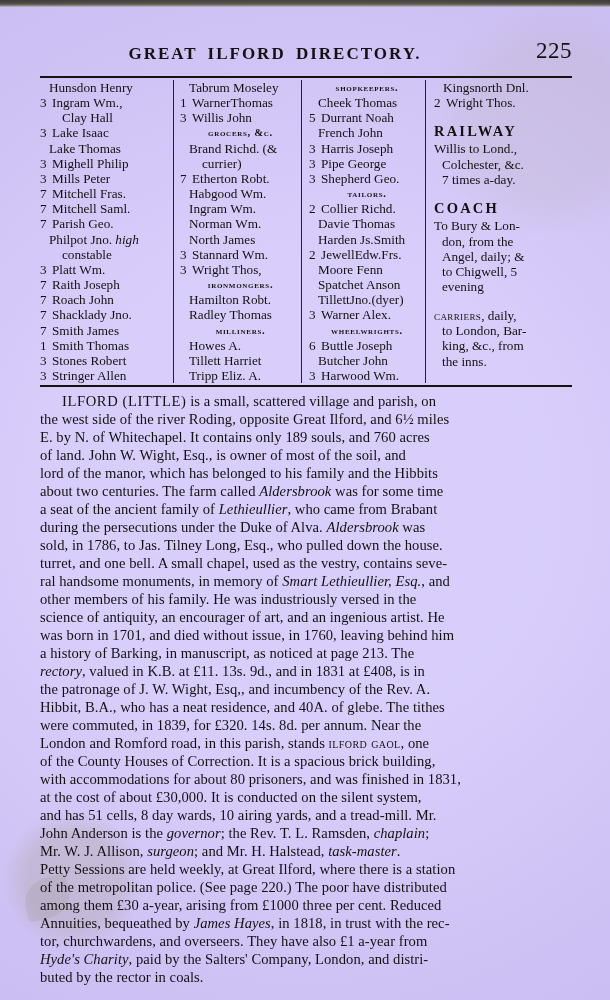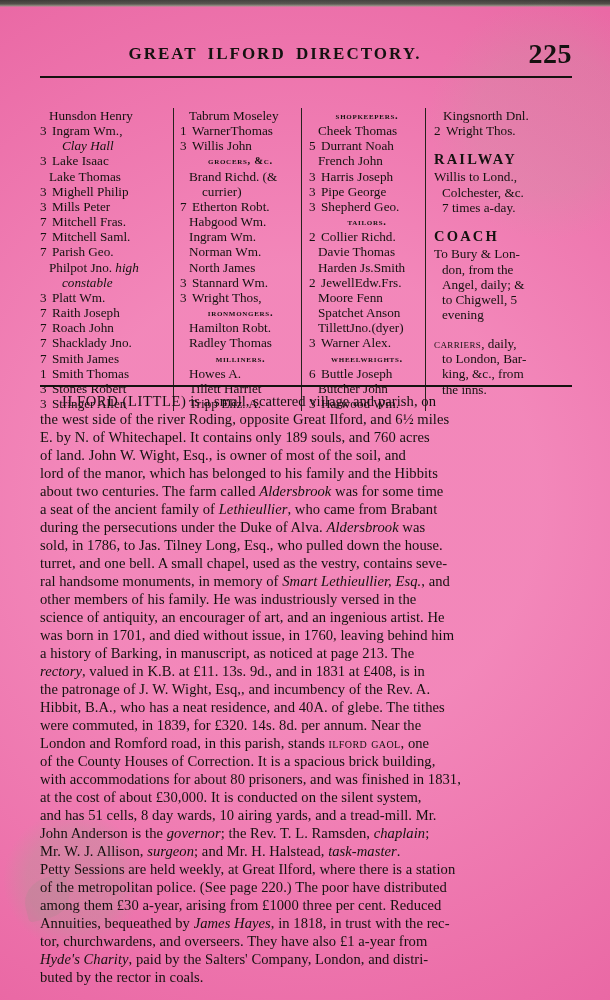--- a/index.html
+++ b/index.html
@@ -6,21 +6,21 @@
   html, body {
     margin: 0;
     padding: 0;
     background: #6b6b6b;
   }
   .page {
     position: relative;
     width: 610px;
     height: 1000px;
     margin: 0 auto;
-    background: #ec4899;
+    background: #c4b5fd;
     overflow: hidden;
     font-family: "Liberation Serif", "DejaVu Serif", serif;
     color: #141210;
     box-sizing: border-box;
     padding-left: 24px;
   }
   
   .scan-top-edge {
     position: absolute;
     left: 0; top: 0;
@@ -58,22 +58,22 @@
     width: 470px;
     text-align: center;
     font-size: 17px;
     letter-spacing: 2.0px;
     word-spacing: 4px;
     font-weight: 700;
   }
   .masthead-folio {
     position: absolute;
     right: 0; top: -6px;
-    font-size: 28px;
-    font-weight: 700;
+    font-size: 23px;
+    font-weight: 400;
     letter-spacing: 0.5px;
   }
   .rule-top {
     position: absolute;
     left: 40px; top: 76px;
     width: 532px;
     height: 2px;
     background: #15120f;
   }
   .rule-bottom {
@@ -84,21 +84,20 @@
     background: #15120f;
   }
 
   
   .directory {
     position: absolute;
     left: 40px; top: 80px;
     width: 532px;
     height: 303px;
     display: flex;
-    margin-top: 28px;
   }
   .dir-col {
     box-sizing: border-box;
     font-size: 13.2px;
     line-height: 15.15px;
   }
   .dir-col.c1 { width: 133px; padding-right: 4px; }
   .dir-col.c2 { width: 128px; padding-left: 6px; border-left: 1.5px solid #26221d; }
   .dir-col.c3 { width: 124px; padding-left: 7px; border-left: 1.5px solid #26221d; }
   .dir-col.c4 { width: 147px; padding-left: 8px; border-left: 1.5px solid #26221d; }
@@ -108,21 +107,20 @@
     display: inline-block;
     min-width: 9px;
     text-align: left;
   }
   .entry .num.pad { margin-right: 3px; }
   .entry .nm { }
   .entry .ital { font-style: italic; }
   .cont {
     white-space: nowrap;
     padding-left: 22px;
-    font-style: italic;
   }
   .cont.roman { font-style: normal; }
 
   
   .trade-head {
     text-align: center;
     font-size: 10.6px;
     letter-spacing: 0.7px;
     font-variant: small-caps;
     text-transform: lowercase;

